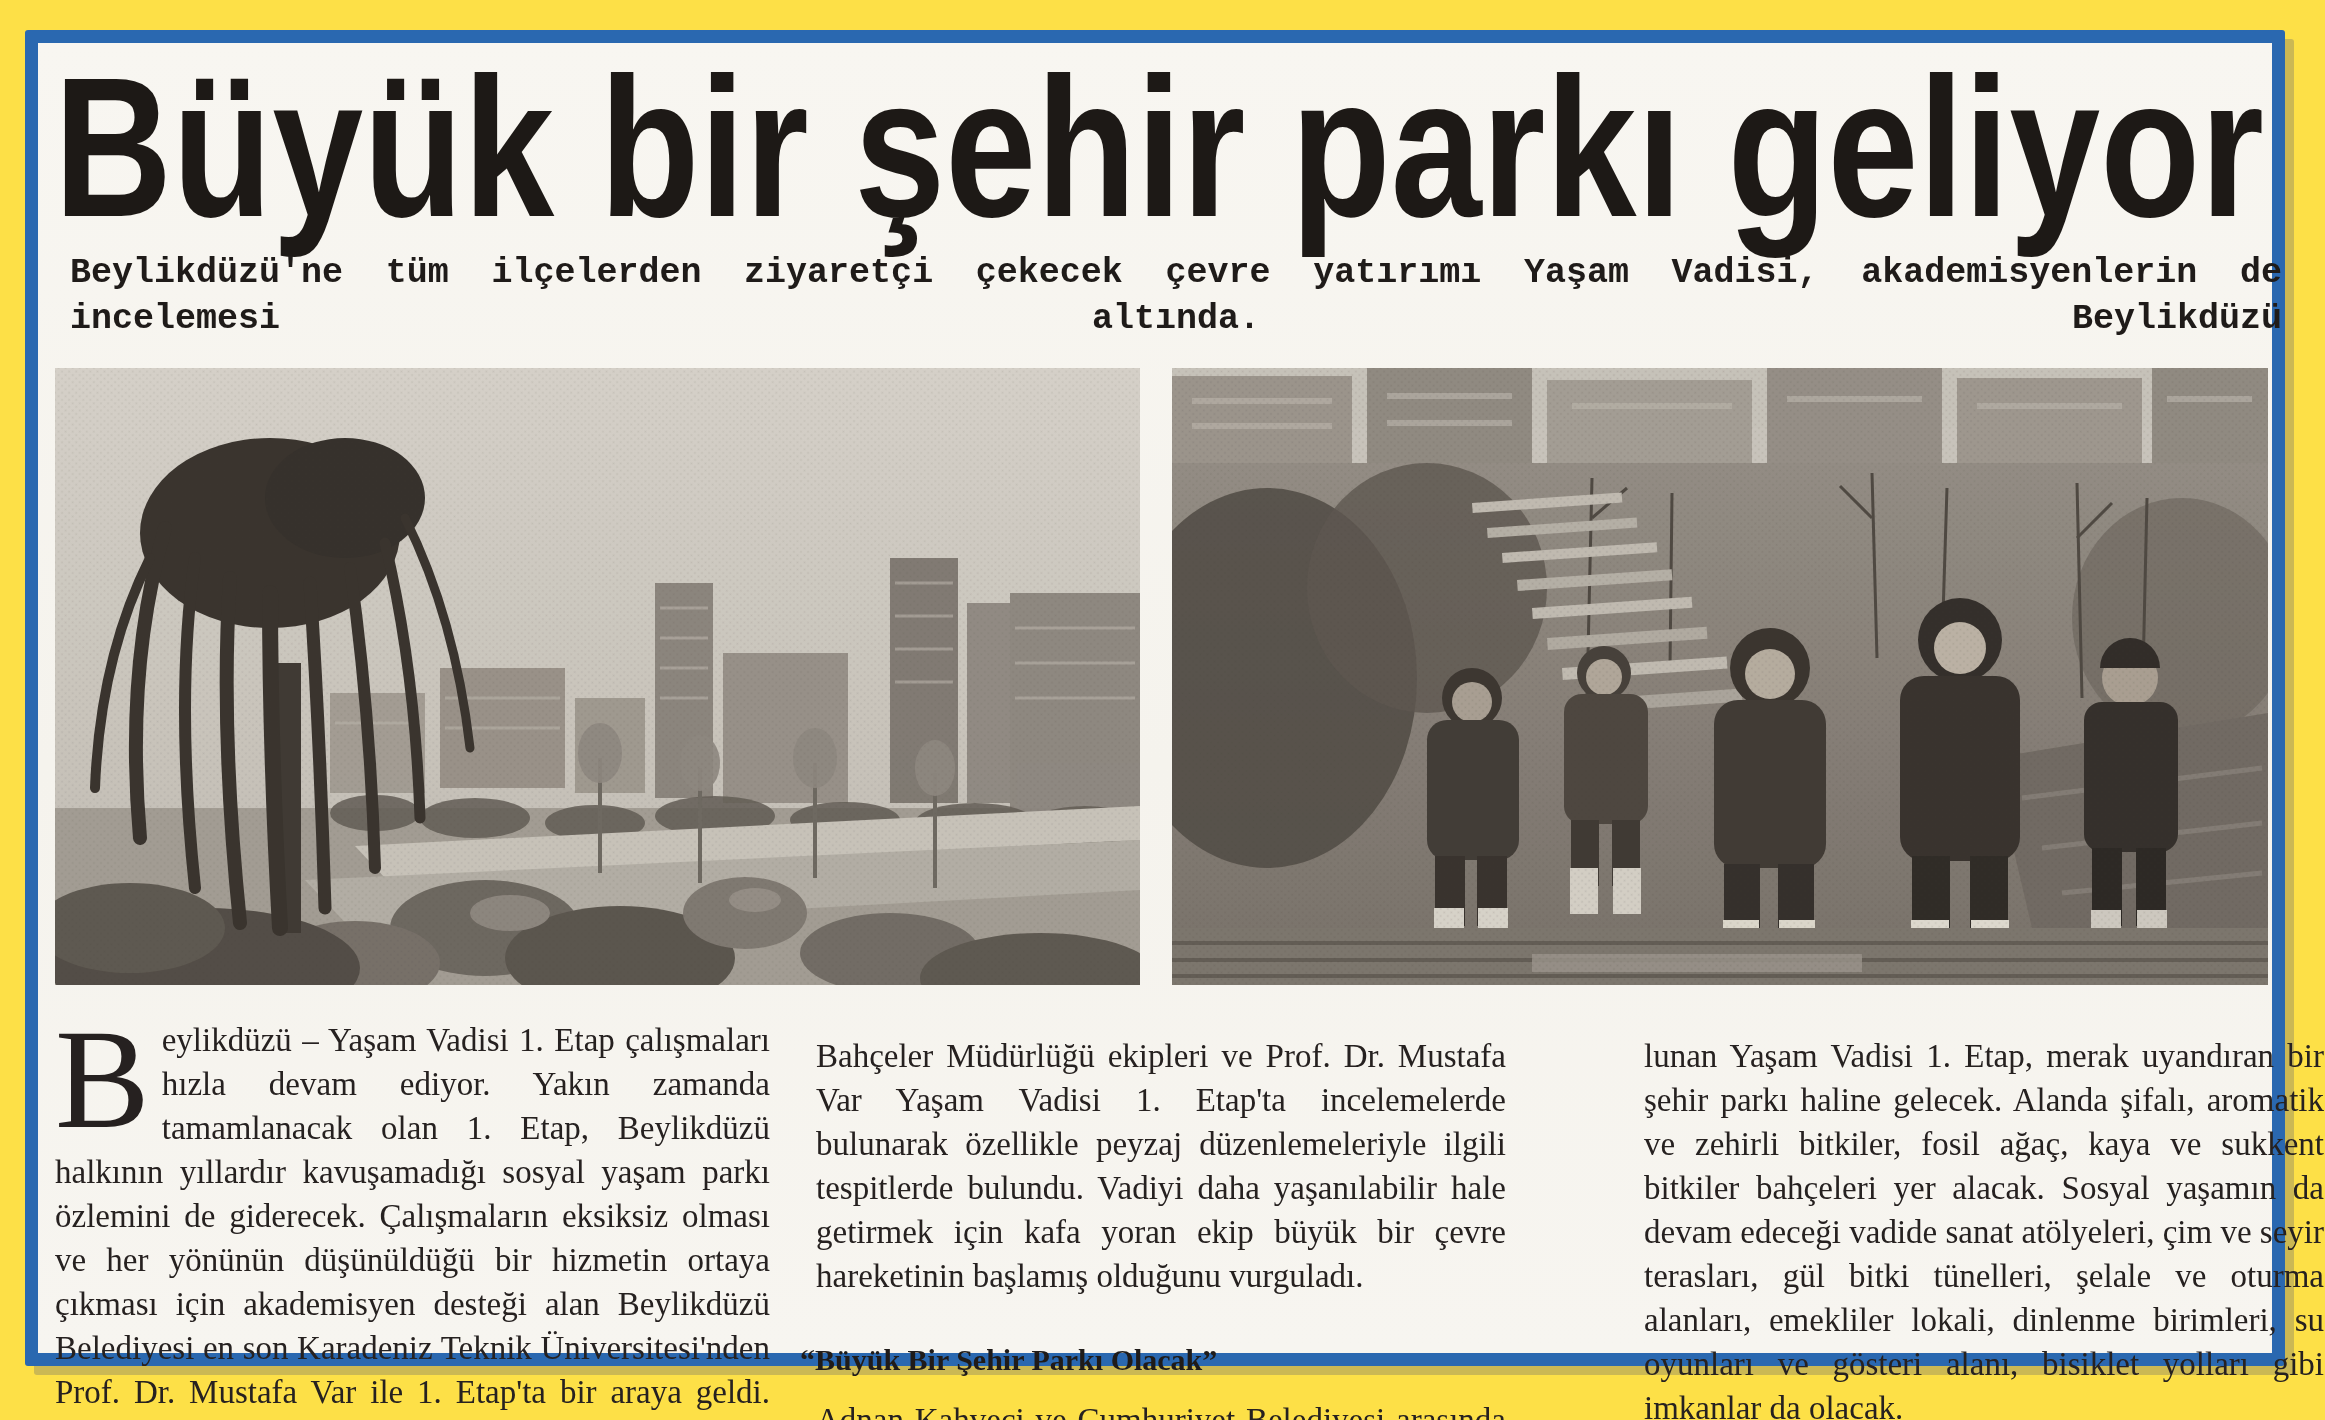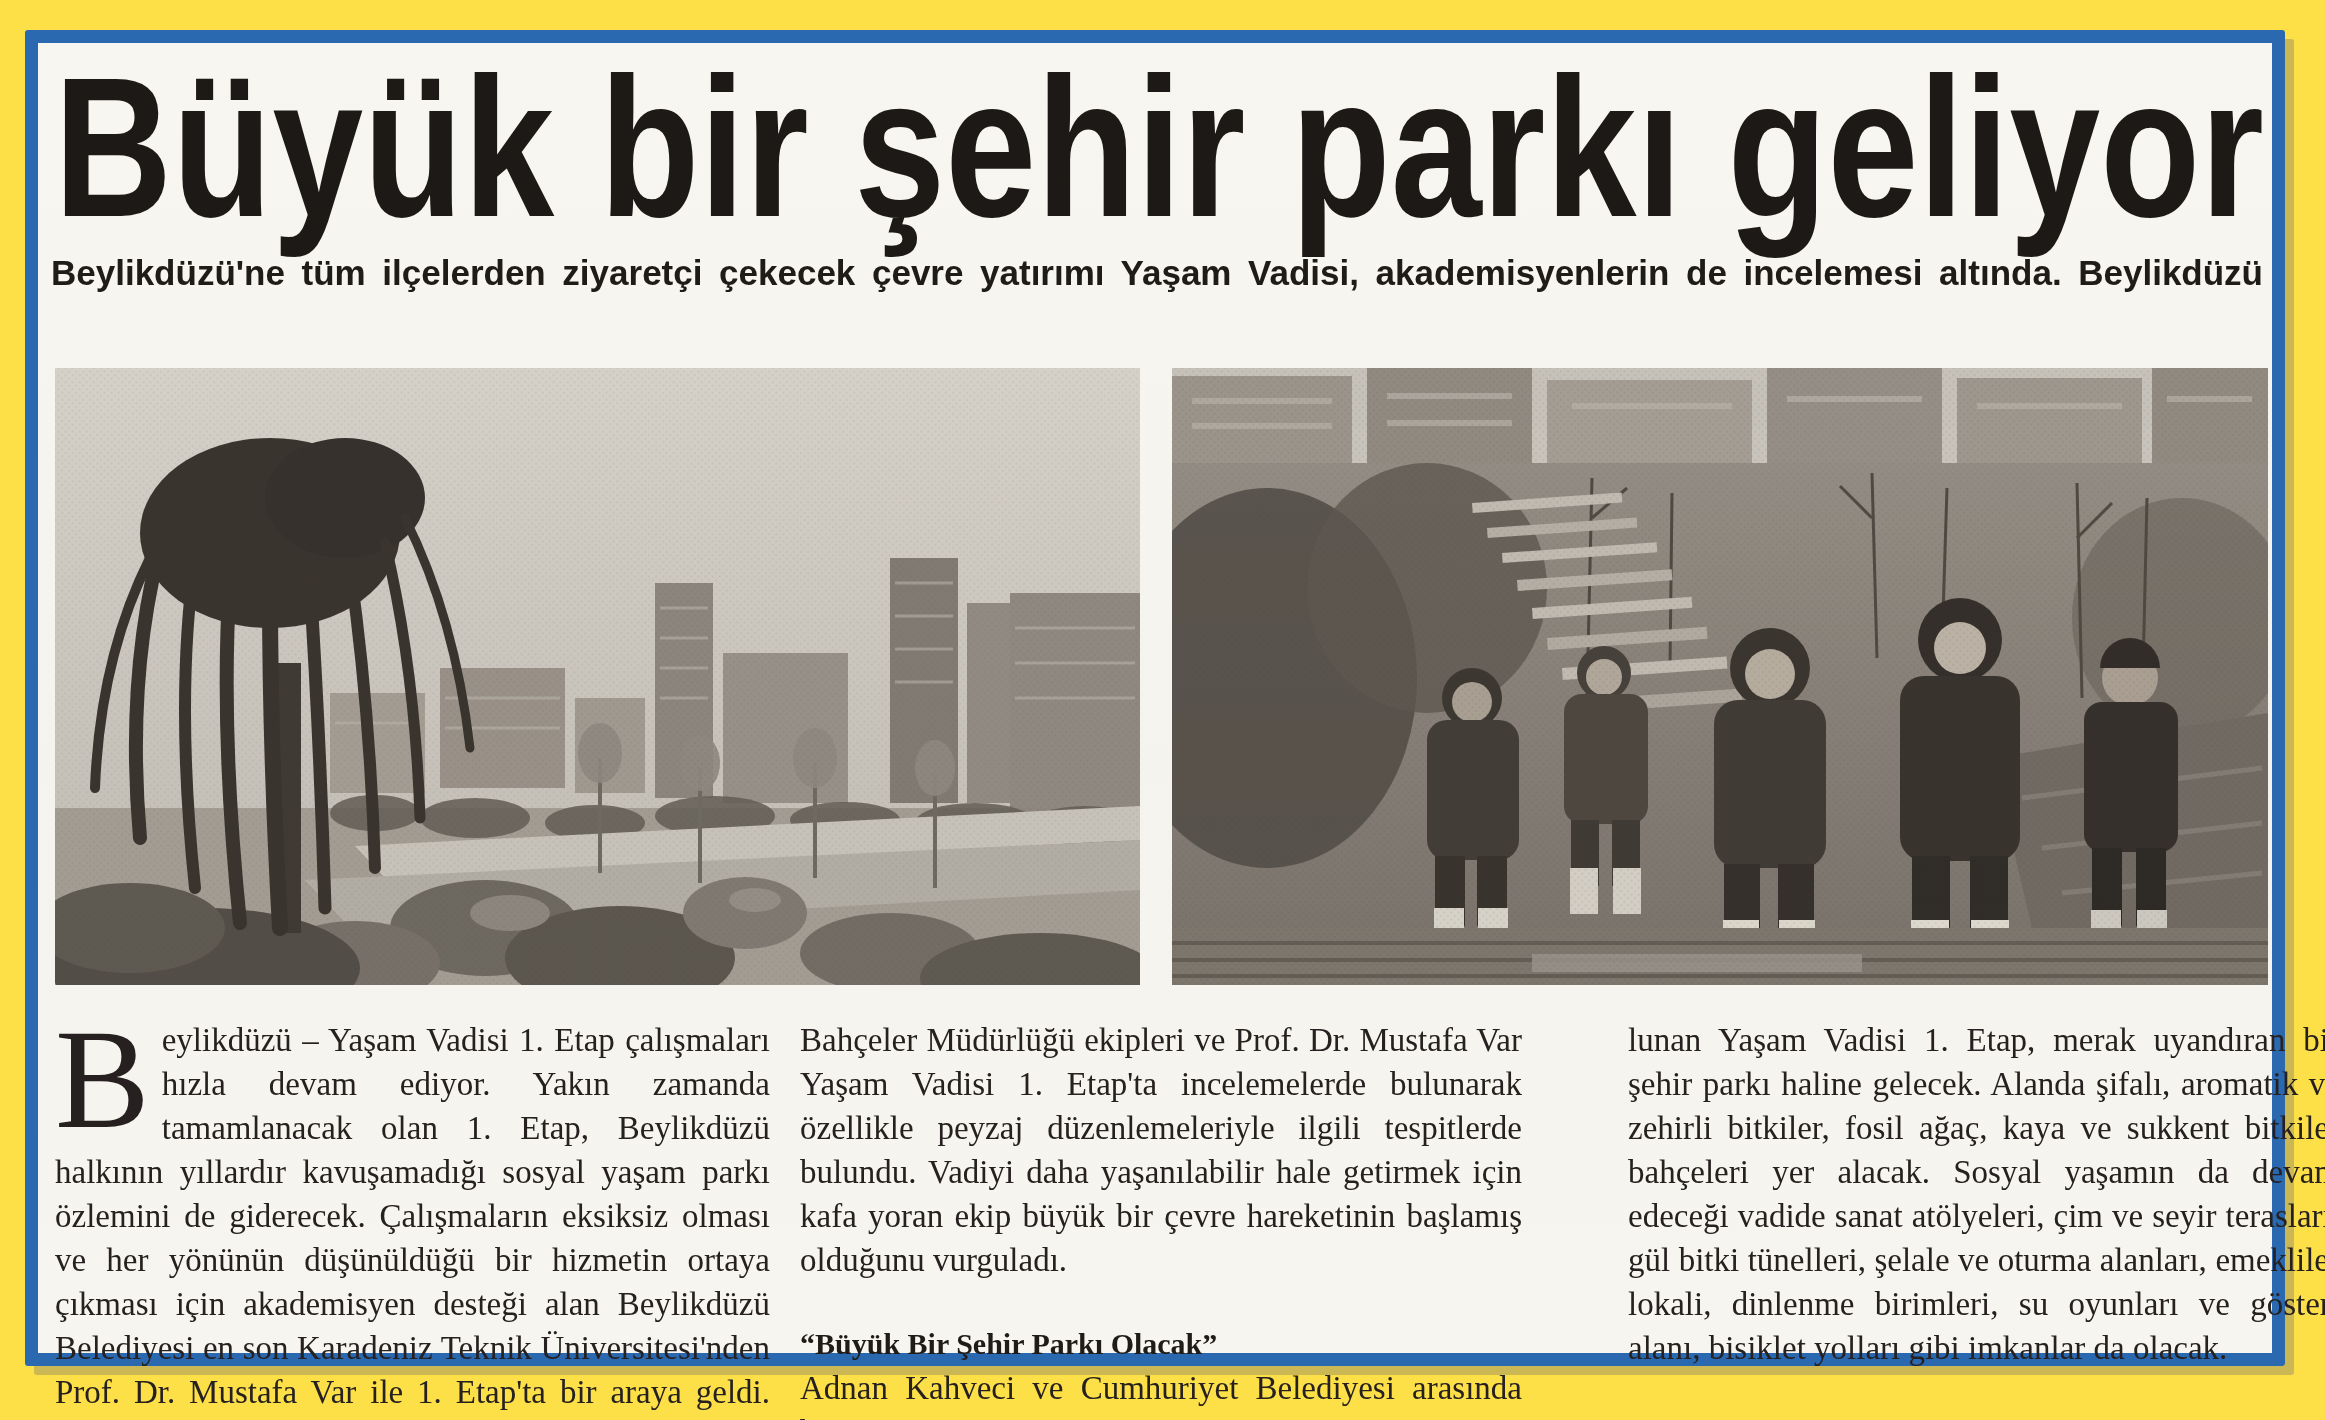--- a/index.html
+++ b/index.html
@@ -23,22 +23,22 @@
     position:absolute;left:52px;top:28px;
     width:2220px;height:212px;
     overflow:visible;
   }
   .headline-svg text{
     font-family:"Liberation Sans", sans-serif;
     font-weight:bold;
     fill:#1d1916;
   }
   .subhead{
-    position:absolute;left:51px;top:250px;width:2212px;
-    font-family:Liberation Sans, sans-serif;
+    position:absolute;left:70px;top:250px;width:2212px;
+    font-family:Liberation Mono, monospace;
     font-weight:bold;
     font-size:35px;line-height:46px;
     color:#1f1b19;
   }
   .subhead .subline{
     text-align:justify;
     text-align-last:justify;
     white-space:normal;
   }
   .photo{
@@ -48,21 +48,21 @@
   }
   .photo svg{display:block;width:100%;height:100%;}
   .photo-left{left:55px;width:1085px;}
   .photo-right{left:1172px;width:1096px;}
   .col{
     position:absolute;top:1018px;height:350px;
     font-size:33px;line-height:44px;
     color:#262120;
     text-align:justify;
   }
-  .col p{margin:0;}
+  .col p{margin:16px;}
   .col1{left:55px;width:715px;}
   .col2{left:800px;width:722px;}
   .col3{left:1628px;width:712px;}
   .dropcap{
     float:left;
     font-size:142px;
     line-height:110px;
     padding:6px 12px 0 0;
     font-weight:normal;
     color:#262120;

